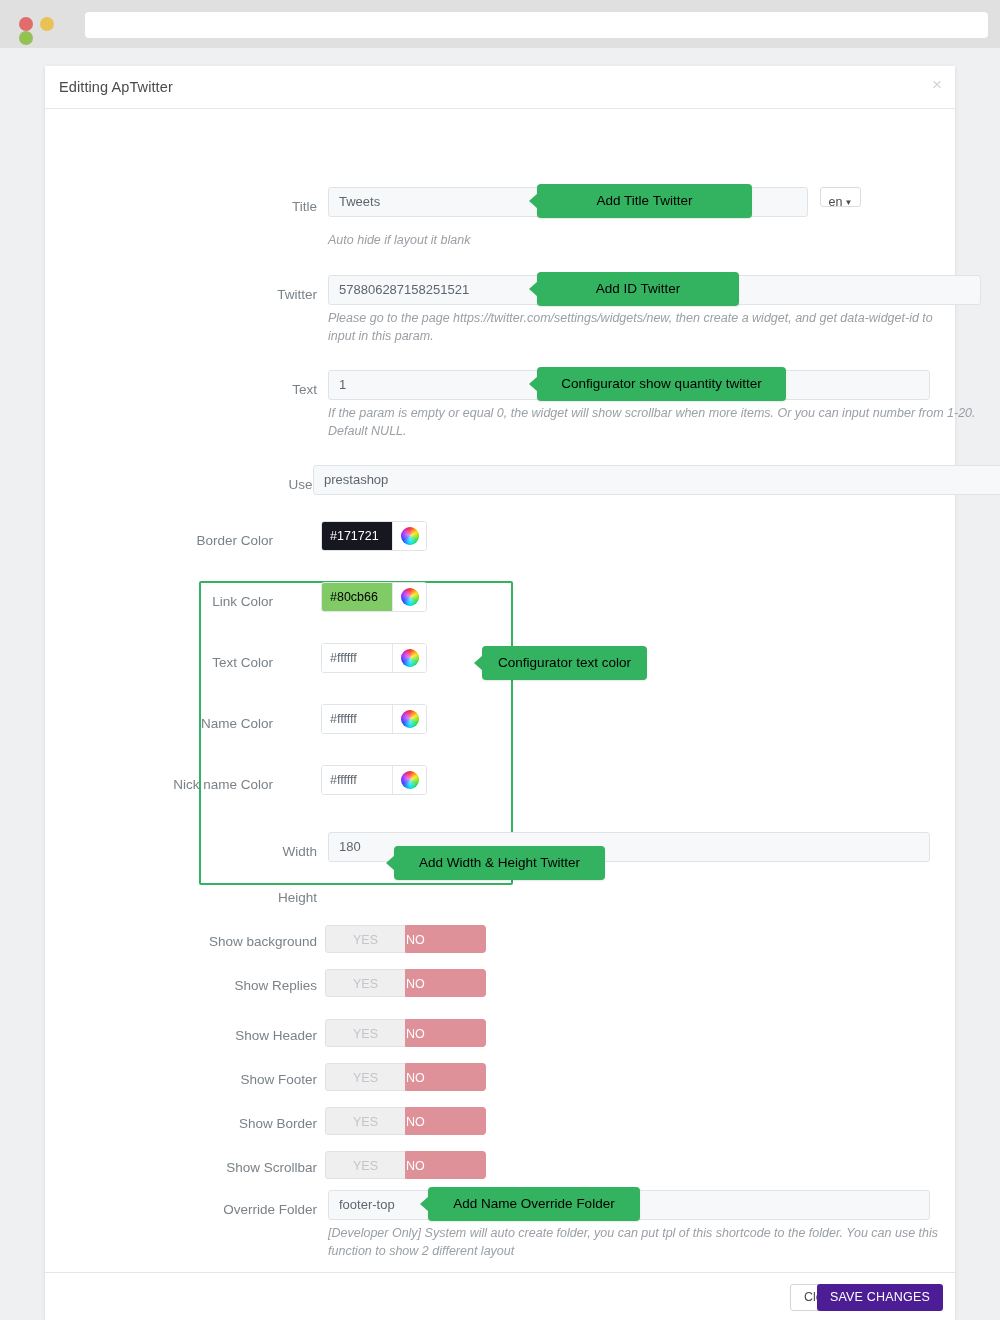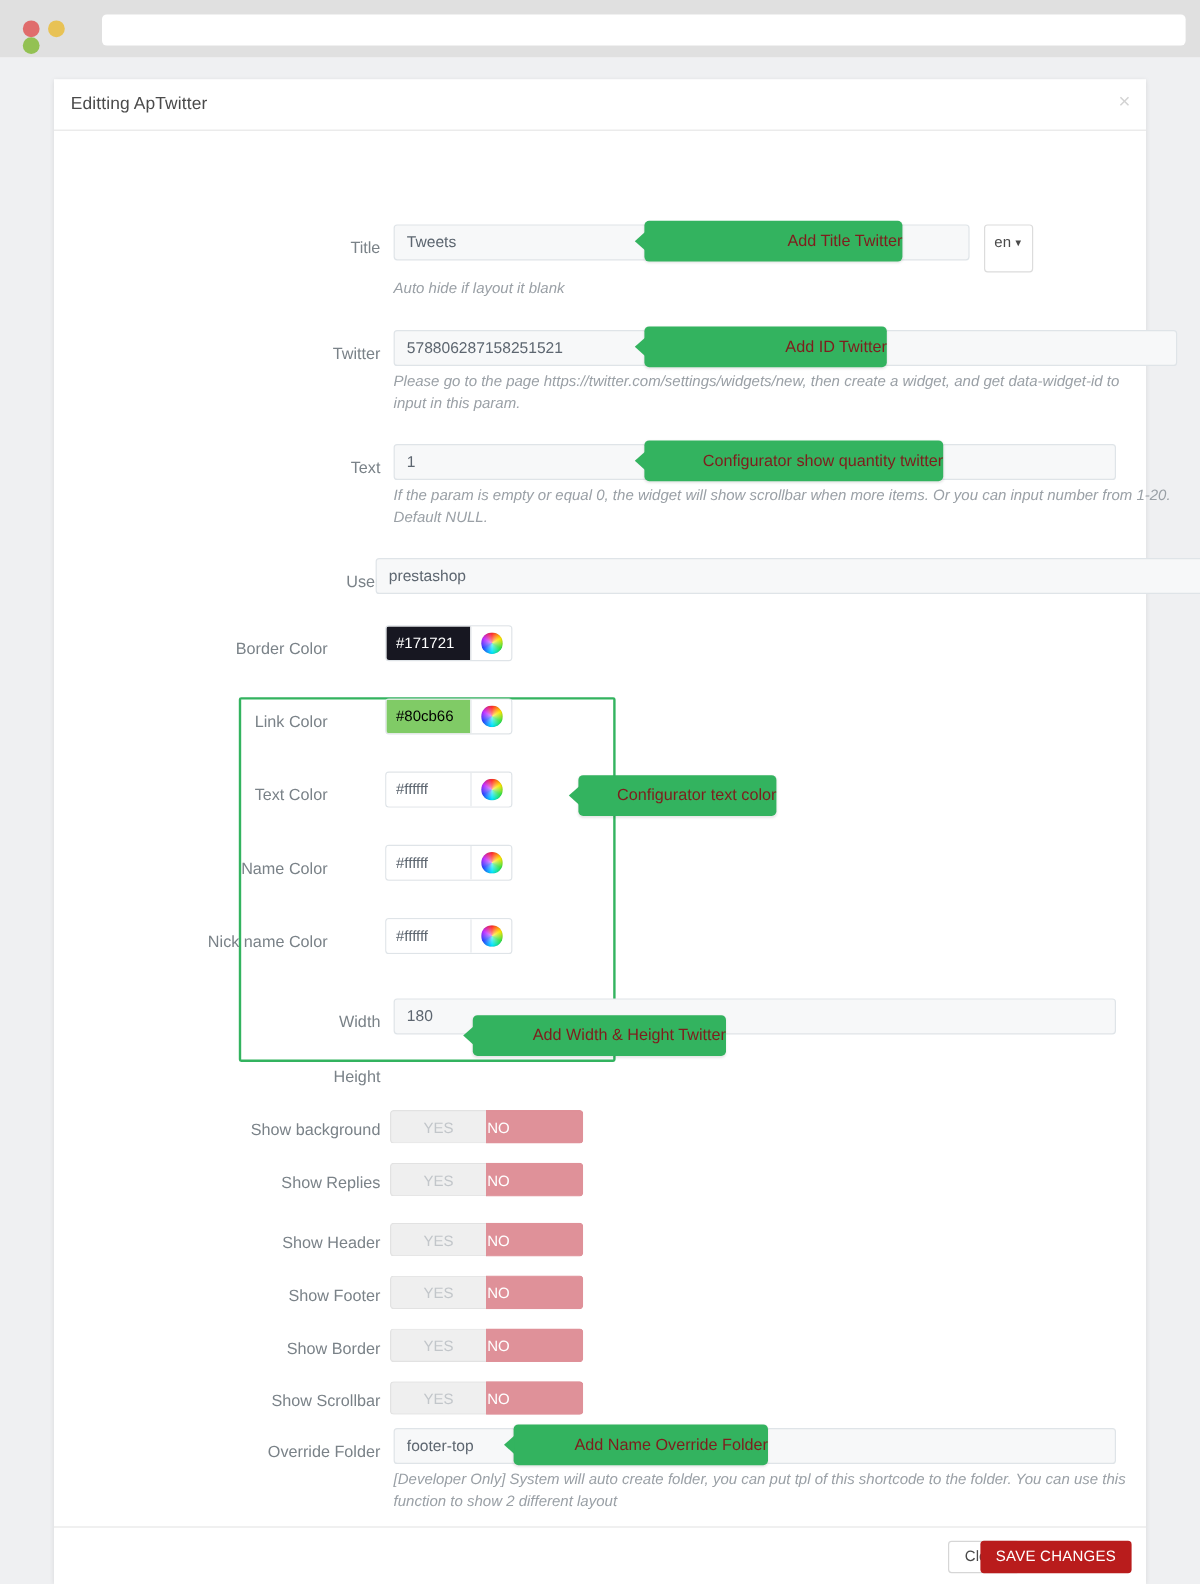--- a/index.html
+++ b/index.html
@@ -81,21 +81,21 @@
     position:absolute;
     font-size:12.5px; color:#9aa0a6;
     font-style:italic;
     font-family:"Liberation Sans", sans-serif;
     line-height:18px;
   }
 
   
   .lang-btn {
     position:absolute;
-    width:41px; height:40px;
+    width:41px; height:20px;
     border:1px solid #dcdcdc; border-radius:3px;
     background:#fff;
     font-size:12.5px; color:#4a4a4a;
     text-align:center; line-height:28px;
     cursor:pointer;
   }
   .caret { display:inline-block; margin-left:2px; font-size:8px; vertical-align:middle; }
 
   
   .color-box {
@@ -143,23 +143,23 @@
   .tg-no {
     flex:1; background:#df9199; color:#ffffff;
     font-size:12.5px; line-height:28px;
     border:1px solid #df9199;
     border-radius:0 3px 3px 0;
   }
 
   
   .callout {
     position:absolute; height:34px;
-    background:#33b35f; color:#7f1d1d;
+    background:#33b35f; color:#000000;
     font-size:13.5px; line-height:34px;
-    text-align:right; border-radius:4px;
+    text-align:center; border-radius:4px;
     font-family:"Liberation Sans", sans-serif;
     white-space:nowrap; z-index:20;
     box-shadow:0 1px 2px rgba(0,0,0,0.10);
   }
   .callout::before {
     content:""; position:absolute; left:-8px; top:9px;
     width:0; height:0;
     border-top:8px solid transparent;
     border-bottom:8px solid transparent;
     border-right:9px solid #33b35f;
@@ -168,21 +168,21 @@
   
   .btn-close {
     position:absolute; right:105px; top:11px;
     padding:0 13px; height:27px; line-height:25px;
     background:#fff; border:1px solid #d6d6d6; border-radius:3px;
     font-size:12.5px; color:#4a4a4a; cursor:pointer;
   }
   .btn-save {
     position:absolute; right:12px; top:11px;
     padding:0 13px; height:27px; line-height:27px;
-    background:#b91c1c; border:none; border-radius:3px;
+    background:#4c1d95; border:none; border-radius:3px;
     font-size:12.5px; color:#ffffff; cursor:pointer;
     letter-spacing:0.2px;
   }
 </style>
 </head>
 <body>
 
 <div class="browser-chrome">
   <div class="traffic-lights">
     <span class="dot red"></span>

